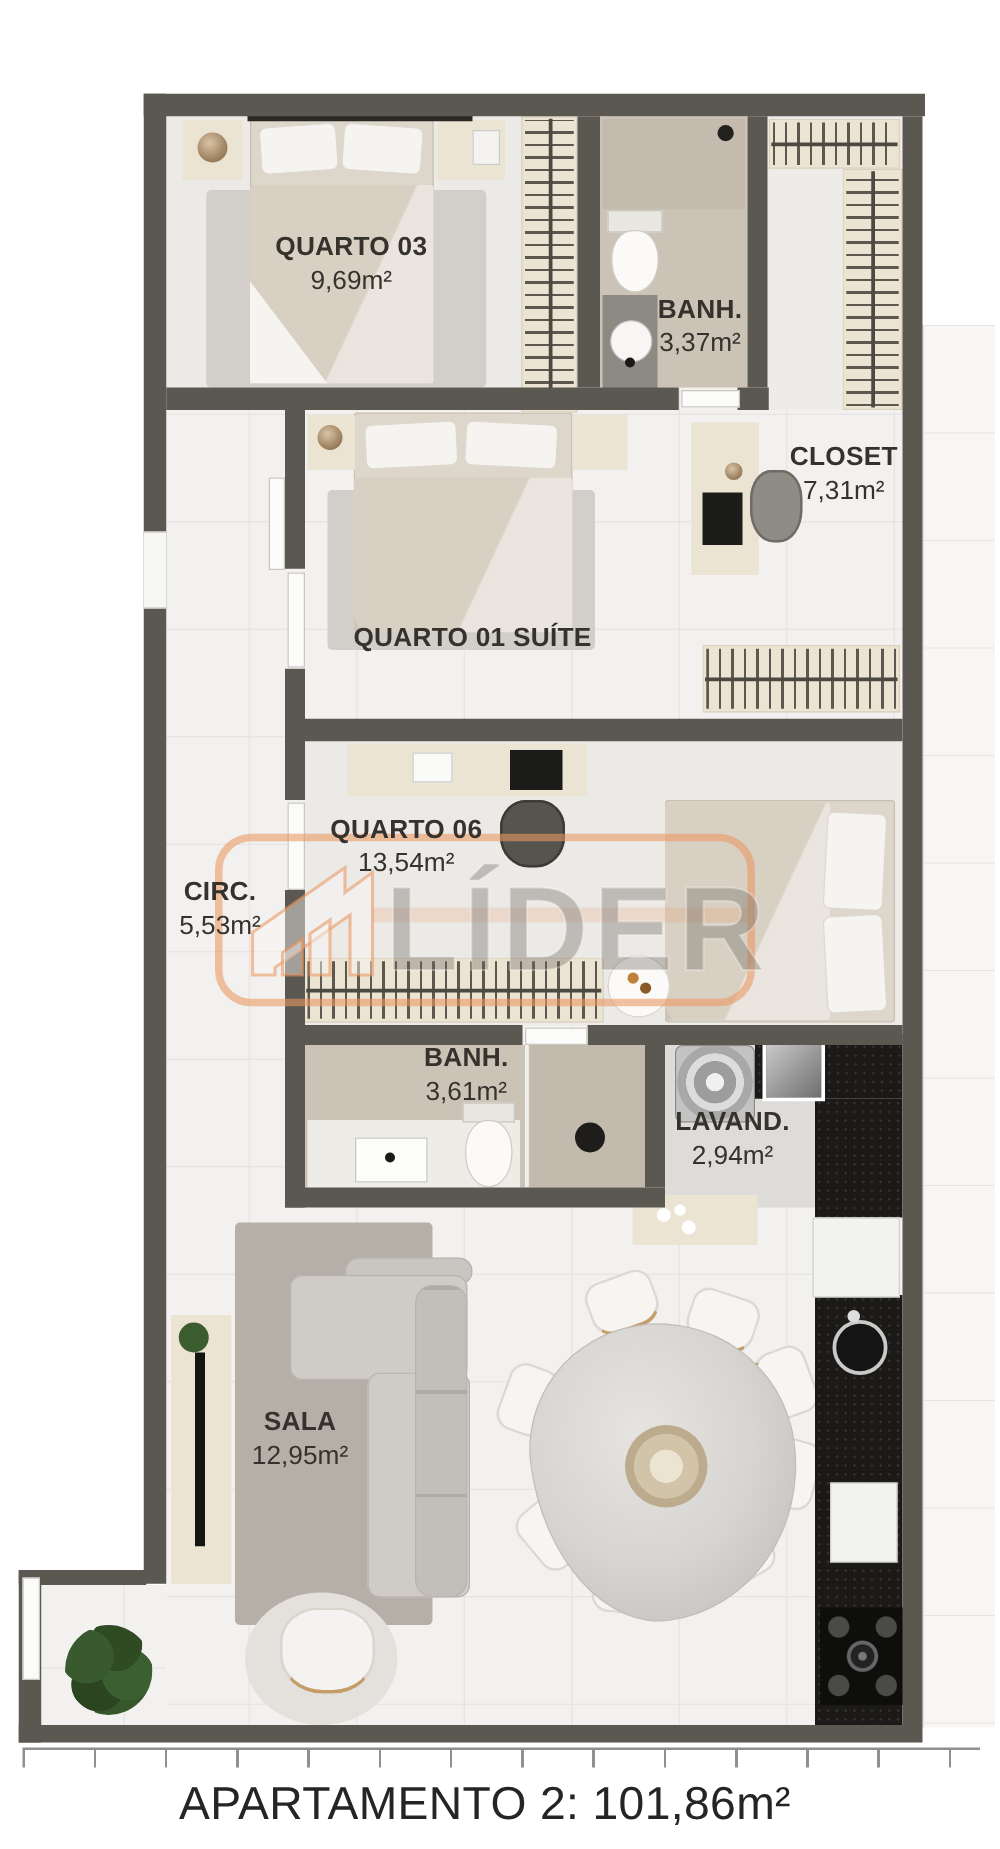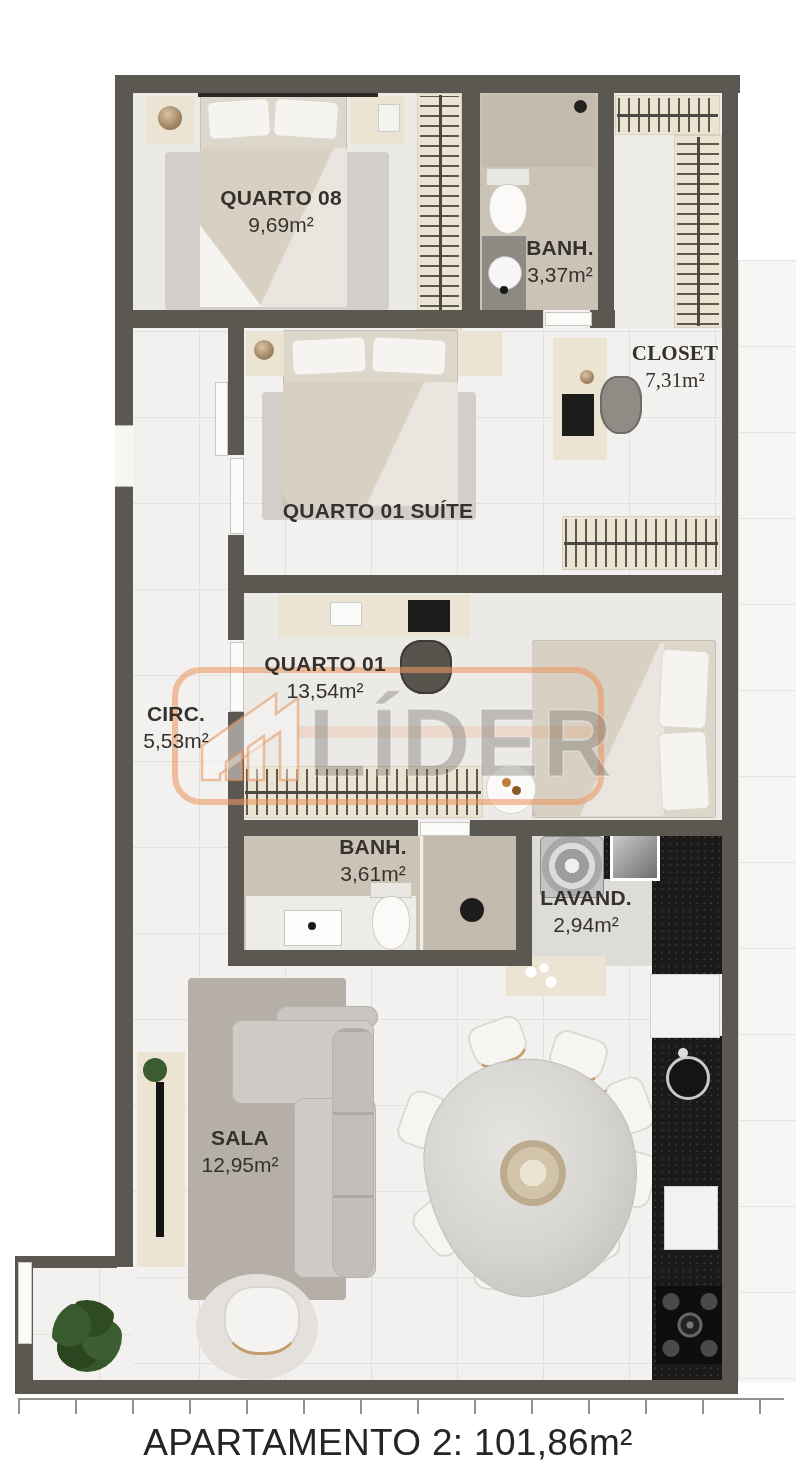--- a/index.html
+++ b/index.html
@@ -244,36 +244,36 @@
       <g fill="rgba(250,248,245,0.5)" stroke="rgba(233,152,98,0.65)" stroke-width="2.5">
         <polygon points="34,118 34,84 108,32 108,52 130,36 130,118 112,118 112,70 52,112 52,118"></polygon>
         <polygon points="58,118 58,100 74,89 74,118"></polygon>
         <polygon points="80,118 80,85 96,74 96,118"></polygon>
       </g>
       <text x="140" y="114" font-family="Liberation Sans, sans-serif" font-size="96" font-weight="bold" letter-spacing="4" fill="rgba(110,104,97,0.40)" stroke="rgba(255,255,255,0.35)" stroke-width="1.5">LÍDER</text>
     </svg>
   </div>
 
   <div class="room-label" style="left:281px;top:184px;">
-    <div class="rname">QUARTO 08</div>
+    <div class="rname">QUARTO 03</div>
     <div class="rarea">9,69m²</div>
   </div>
   <div class="room-label" style="left:560px;top:234px;">
     <div class="rname">BANH.</div>
     <div class="rarea">3,37m²</div>
   </div>
-  <div class="room-label" style="left:675px;top:340px;font-family:Liberation Serif, serif;">
+  <div class="room-label" style="left:675px;top:352px;">
     <div class="rname">CLOSET</div>
     <div class="rarea">7,31m²</div>
   </div>
   <div class="room-label" style="left:378px;top:497px;">
     <div class="rname">QUARTO 01 SUÍTE</div>
   </div>
   <div class="room-label" style="left:325px;top:650px;">
-    <div class="rname">QUARTO 01</div>
+    <div class="rname">QUARTO 06</div>
     <div class="rarea">13,54m²</div>
   </div>
   <div class="room-label" style="left:176px;top:700px;">
     <div class="rname">CIRC.</div>
     <div class="rarea">5,53m²</div>
   </div>
   <div class="room-label" style="left:373px;top:833px;">
     <div class="rname">BANH.</div>
     <div class="rarea">3,61m²</div>
   </div>

